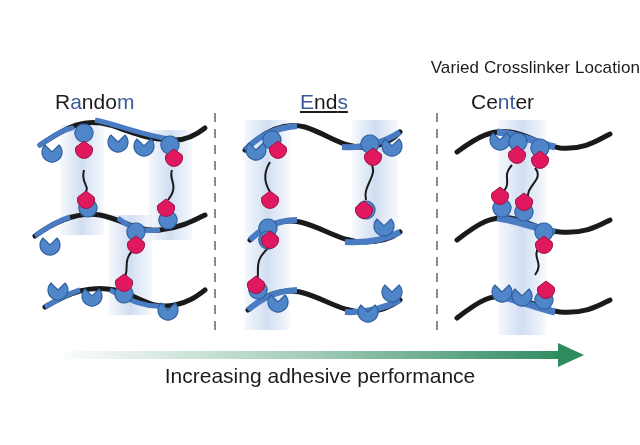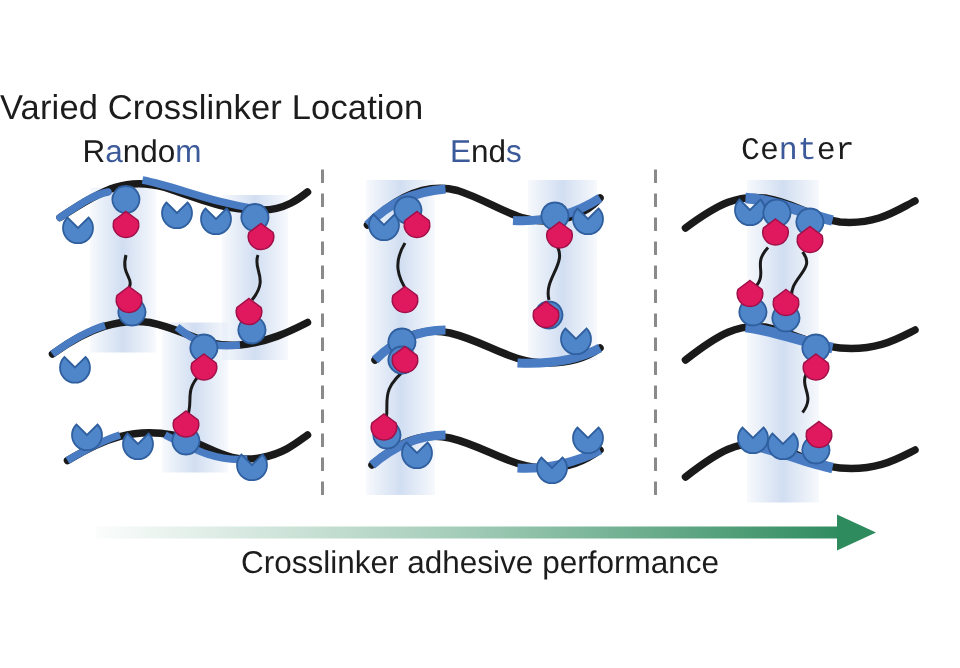--- a/index.html
+++ b/index.html
@@ -1,24 +1,24 @@
 <!DOCTYPE html>
 <html><head>
 <meta charset="utf-8">
 <style>
   html, body { margin:0; padding:0; background:#ffffff; }
   body { width:640px; height:445px; position:relative; overflow:hidden;
          font-family:"Liberation Sans", "DejaVu Sans", sans-serif; color:#1a1a1a; }
-  .title { position:absolute; left:0; width:640px; top:58px; text-align:left;
-           font-size:23px; color:#1c1c1c; letter-spacing:0.1px; }
+  .title { position:absolute; left:0; width:640px; top:58px; text-align:right;
+           font-size:17px; color:#1c1c1c; letter-spacing:0.1px; }
   .col-label { position:absolute; top:90px; font-size:21px; color:#1c1c1c; }
   .col-label .hl { color:#3c5a9a; }
   #lbl-random { left:55px; }
-  #lbl-ends { left:300px; }
-  #lbl-center { left:494px;font-family:Liberation Mono, monospace; }
+  #lbl-ends { left:300px;text-decoration:underline; }
+  #lbl-center { left:471px; }
   .bottom { position:absolute; left:0; width:640px; top:364px; text-align:center;
             font-size:21px; color:#1c1c1c; }
   svg.diagram { position:absolute; left:0; top:0; }
 </style>
 </head>
 <body>
 
 <div class="title">Varied Crosslinker Location</div>
 
 <div class="col-label" id="lbl-random">
@@ -160,13 +160,13 @@
     <use href="#bead" x="544" y="300"></use>
       <use href="#pink" x="546" y="290"></use>
   </g>
 
   <g>
     <rect x="64" y="351" width="500" height="8" fill="url(#arrowGrad)"></rect>
     <polygon points="558,343 584,355 558,367" fill="#2e8b5e"></polygon>
   </g>
 </svg>
 
-<div class="bottom">Crosslinker adhesive performance</div>
+<div class="bottom">Increasing adhesive performance</div>
 
 </body></html>

